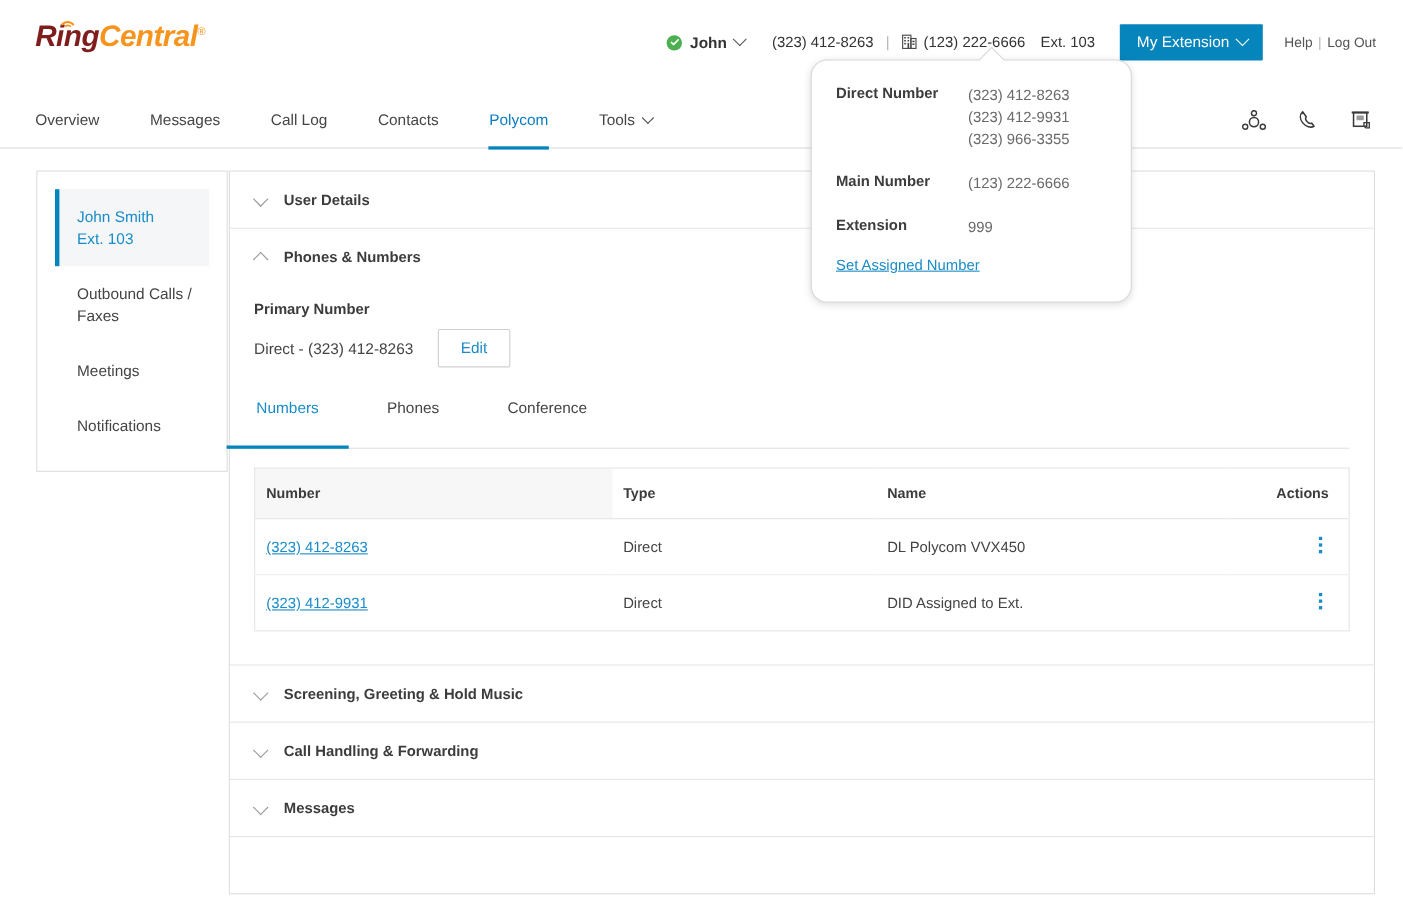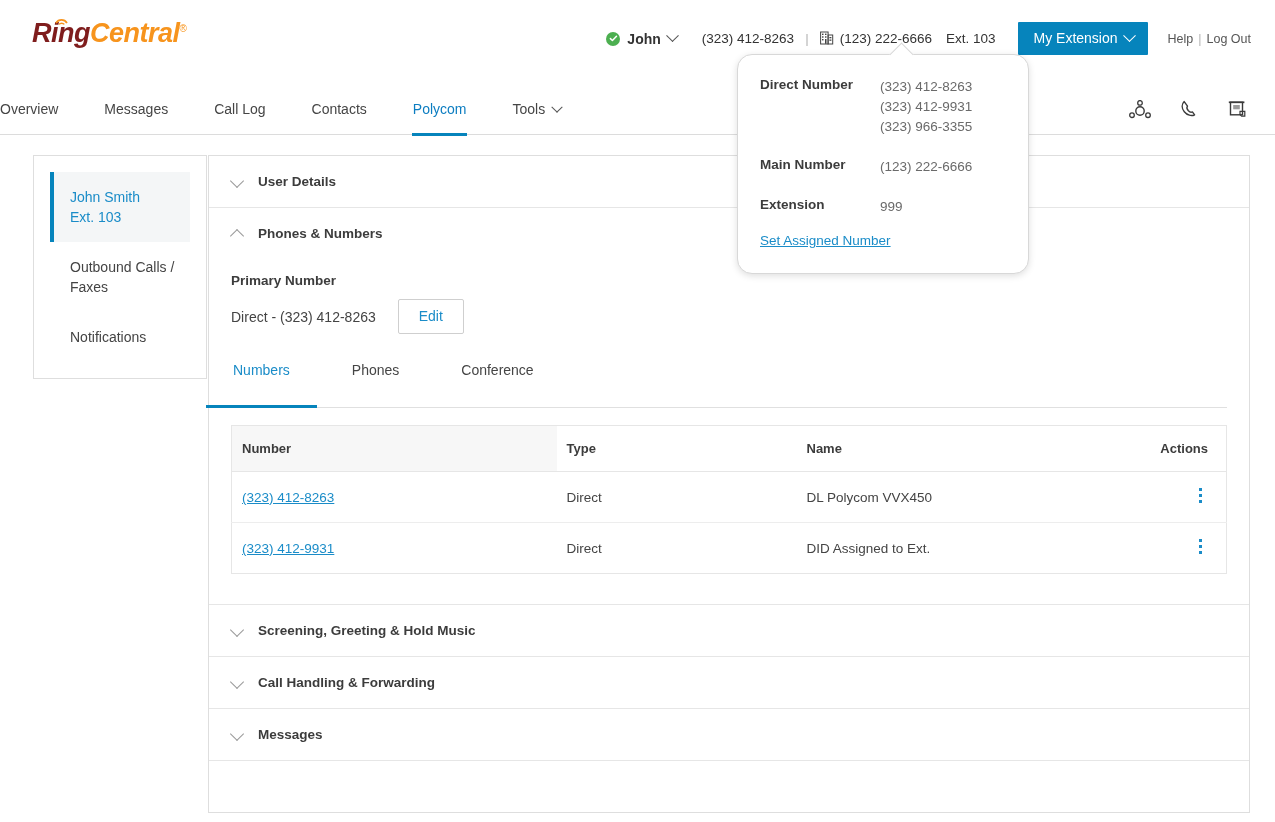--- a/index.html
+++ b/index.html
@@ -110,20 +110,21 @@
   .help-links a { color: #555; text-decoration: none; cursor: pointer; }
   .help-links .bar { color: #b5b5b5; margin: 0 5px; }
 
   
   .navbar {
     position: relative;
     height: 63px;
     border-bottom: 1px solid #dcdcdc;
     display: flex;
     align-items: flex-start;
+    padding-left: 32px;
   }
   .nav-item {
     font-size: 14px;
     color: #454545;
     padding: 29px 0 0 0;
     margin-right: 46px;
     cursor: pointer;
     position: relative;
     height: 63px;
     white-space: nowrap;
@@ -460,20 +461,23 @@
 
 <div class="body-wrap">
 
   <div class="sidebar">
     <div class="side-item active">
       <span>John Smith</span>
       <span class="sub">Ext. 103</span>
     </div>
     <div class="side-item">
       <span>Outbound Calls / Faxes</span>
+    </div>
+    <div class="side-item">
+      <span>Meetings</span>
     </div>
     <div class="side-item">
       <span>Notifications</span>
     </div>
   </div>
 
   <div class="main-panel">
 
     <div class="accordion-row">
       <span class="chev"></span>

